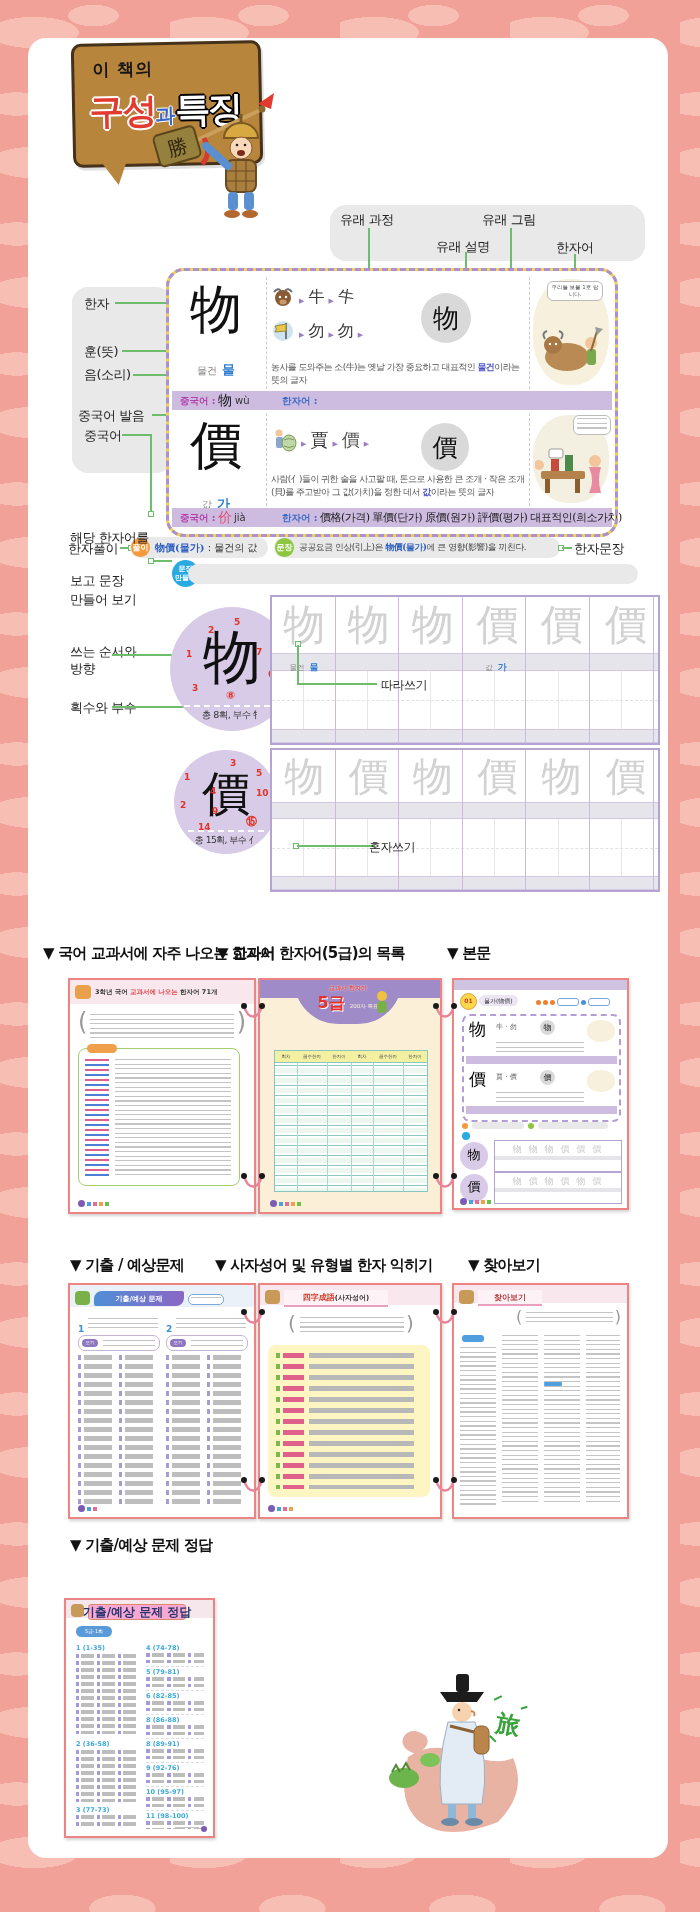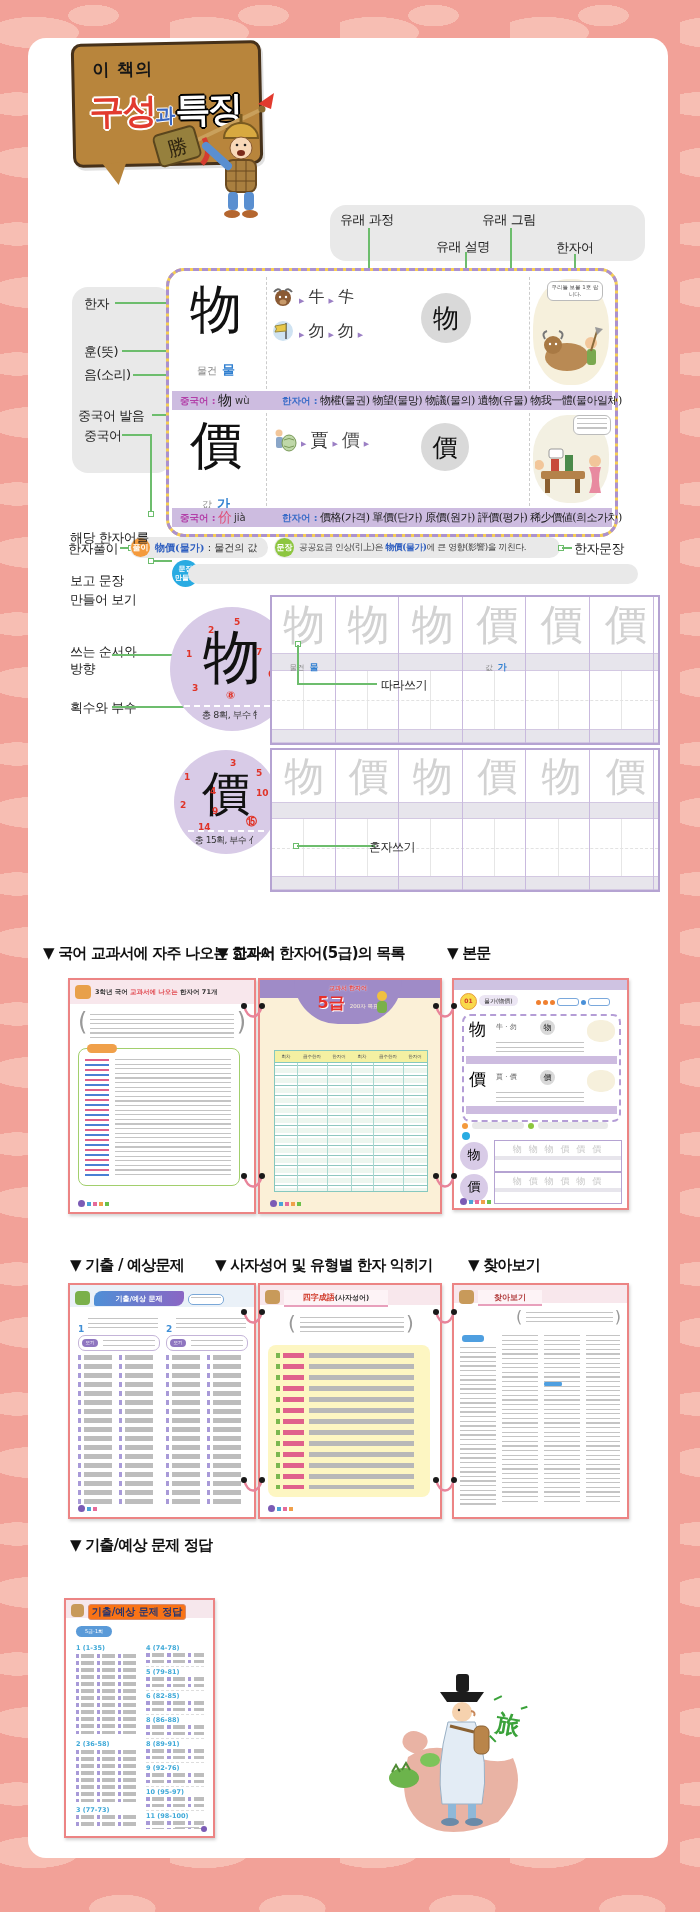--- a/index.html
+++ b/index.html
@@ -194,60 +194,65 @@
           <line x1="15" y1="4" x2="15" y2="20" stroke="#555" stroke-width="1.5"></line>
           <path d="M4,7 L15,5 L15,12 L4,13 q3,-3 0,-6 z" fill="#e8c84a" stroke="#9a8a3a"></path>
         </svg>
       <span class="arr"></span>
       <span class="oldform">勿</span>
       <span class="arr"></span>
       <span class="oldform">勿</span>
       <span class="arr"></span>
     </div>
     <div class="gcircle" style="left:252px;top:22px;width:50px;height:50px;font-size:26px">物</div>
+    <div class="expl" style="left:102px;top:90px;width:252px">
+      <span>농사를 도와주는 소(牛)는 옛날 가장 중요하고 대표적인 </span><span class="hl">물건</span><span>이라는 뜻의 글자</span>
+    </div>
     <div class="blob" style="left:364px;top:8px;width:76px;height:106px">
       <div class="bubble" style="left:14px;top:2px;width:48px">우리들 보물 1호 랍니다.</div>
       <svg style="position:absolute;left:6px;top:34px" width="64" height="66" viewBox="0 0 64 66">
         <ellipse cx="28" cy="44" rx="22" ry="14" fill="#b98a54"></ellipse>
         <circle cx="14" cy="32" r="9" fill="#a87944"></circle>
         <path d="M6,26 q-4,-6 2,-8 M22,26 q4,-6 -2,-8" stroke="#777" stroke-width="2" fill="none"></path>
         <circle cx="11" cy="31" r="1.2" fill="#fff"></circle>
           <circle cx="17" cy="31" r="1.2" fill="#fff"></circle>
         <circle cx="52" cy="30" r="6" fill="#f2c69a"></circle>
         <rect x="48" y="36" width="9" height="16" rx="3" fill="#7aa84f"></rect>
         <line x1="58" y1="18" x2="52" y2="38" stroke="#8a6a3a" stroke-width="2"></line>
         <path d="M56,14 l8,2 -6,6 z" fill="#999"></path>
       </svg>
     </div>
     <div class="band" style="top:120px">
       <span class="cl" style="left:8px">중국어 :</span>
       <span class="serif" style="left:46px;font-size:14px;color:#1a1a1a">物</span>
       <span style="left:63px;font-size:10px;color:#333">wù</span>
       <span class="hjl" style="left:110px">한자어 :</span>
-      <span class="serif" style="left:148px;font-size:11px;color:#1a1a1a;letter-spacing:-0.5px">物權(물권) 物望(물망) 物議(물의) 遺物(유물) 物我一體(물아일체)</span>
     </div>
 
     <div class="bigchar" style="top:146px">價</div>
     <div class="huneum" style="top:222px">
       <span class="hun">값</span> <span class="eum">가</span>
     </div>
     <div class="evorow" style="left:102px;top:156px">
       <svg width="26" height="26" viewBox="0 0 26 26">
           <circle cx="8" cy="6" r="3.5" fill="#f2c69a"></circle>
           <rect x="5" y="10" width="7" height="11" rx="2" fill="#8aa6c8"></rect>
           <ellipse cx="18" cy="16" rx="7" ry="8" fill="#bfd8a8" stroke="#7a9a5a"></ellipse>
           <path d="M13,13 q5,-3 10,0 M13,19 q5,3 10,0" stroke="#7a9a5a" fill="none"></path>
         </svg>
       <span class="arr"></span>
       <span class="oldform" style="font-size:18px">賈</span>
       <span class="arr"></span>
       <span class="oldform" style="font-size:18px;color:#555">價</span>
       <span class="arr"></span>
     </div>
     <div class="gcircle" style="left:252px;top:152px;width:48px;height:48px;font-size:25px">價</div>
+    <div class="expl" style="left:102px;top:202px;width:254px">
+      <span>사람(亻)들이 귀한 술을 사고팔 때, 돈으로 사용한 큰 조개 · 작은 조개(貝)를 주고받아 그 값(가치)을 정한 데서 </span><span class="hl">값</span><span>이라는 뜻의 글자</span>
+    </div>
     <div class="blob" style="left:364px;top:144px;width:76px;height:88px;background:#f3f0e2">
       <div class="bubble" style="left:40px;top:0;width:30px;height:14px">
           <div class="tl-lines" style="width:100%;height:100%"></div>
         </div>
       <svg style="position:absolute;left:2px;top:20px" width="72" height="64" viewBox="0 0 72 64">
         <rect x="6" y="36" width="44" height="8" rx="2" fill="#b4824a"></rect>
         <rect x="10" y="44" width="5" height="14" fill="#8a5f30"></rect>
           <rect x="40" y="44" width="5" height="14" fill="#8a5f30"></rect>
         <path d="M16,24 h8 v12 h-8 z" fill="#c84a3a"></path>
           <path d="M30,20 h8 v16 h-8 z" fill="#4a8a4a"></path>
@@ -255,21 +260,21 @@
         <circle cx="60" cy="26" r="6" fill="#f2c69a"></circle>
           <path d="M54,32 q6,14 0,26 l12,0 q-4,-14 0,-26 z" fill="#e88aa0"></path>
         <circle cx="4" cy="30" r="5" fill="#f2c69a"></circle>
       </svg>
     </div>
     <div class="band" style="top:237px">
       <span class="cl" style="left:8px">중국어 :</span>
       <span class="serif" style="left:46px;font-size:14px;color:#e0507a">价</span>
       <span style="left:62px;font-size:10px;color:#333">jià</span>
       <span class="hjl" style="left:110px">한자어 :</span>
-      <span class="serif" style="left:148px;font-size:11px;color:#1a1a1a;letter-spacing:-0.5px">價格(가격) 單價(단가) 原價(원가) 評價(평가) 稀少價値(희소가치)</span>
+      <span class="serif" style="left:148px;font-size:11px;color:#1a1a1a;letter-spacing:-0.5px">價格(가격) 單價(단가) 原價(원가) 評價(평가) 대표적인(희소가치)</span>
     </div>
   </div>
 
   <div class="lbl" style="left:68px;top:540px">한자풀이</div>
   <div class="glh" style="left:120px;top:547px;width:10px"></div>
     <div class="gsq" style="left:128px;top:545px"></div>
   <div class="pill" style="left:130px;top:537px;width:138px"></div>
   <div class="cbadge" style="left:131px;top:538px;width:19px;height:19px;background:#f49a3c;font-size:8px">풀이</div>
   <div class="abs" style="left:155px;top:541px;font-size:10px;white-space:nowrap">
     <span class="serif" style="font-weight:bold;color:#2f5fc0">物價(물가)</span><span style="color:#333"> : 물건의 값</span>
@@ -600,21 +605,21 @@
       <path d="M4,4 C8,18 18,18 22,4" stroke="#e8849a" stroke-width="2.5" fill="none"></path>
       <circle cx="4" cy="4" r="3" fill="#1a1a1a"></circle>
       <circle cx="22" cy="4" r="3" fill="#1a1a1a"></circle>
     </svg>
 
   <div class="sect" style="left:70px;top:1536px">▼ 기출/예상 문제 정답</div>
 
   <div class="thumb" style="left:64px;top:1598px;width:147px;height:236px">
     <div class="pgband" style="height:18px;background:#f6e7ec"></div>
     <div class="abs" style="left:5px;top:4px;width:13px;height:13px;background:#c89a5a;border-radius:4px"></div>
-    <div class="ribbon" style="left:22px;top:4px;width:96px;height:14px;background:#f97316;border:1.5px solid #d88a6a;border-radius:3px;color:#27356e;font-size:10px">기출/예상 문제 정답</div>
+    <div class="ribbon" style="left:22px;top:4px;width:96px;height:14px;background:#f9a8d4;border:1.5px solid #d88a6a;border-radius:3px;color:#27356e;font-size:12px">기출/예상 문제 정답</div>
     <div class="abs" style="left:10px;top:26px;width:36px;height:11px;background:#5a9ad8;border-radius:6px;color:#fff;font-size:5px;text-align:center;line-height:11px">5급-1회</div>
 
     <div class="s7head" style="left:10px;top:44px">1 (1-35)</div>
     <div class="ans7 abs" style="left:10px;top:54px;width:62px;height:80px"></div>
     <div class="s7head" style="left:10px;top:140px">2 (36-58)</div>
     <div class="ans7 abs" style="left:10px;top:150px;width:62px;height:52px"></div>
     <div class="s7head" style="left:10px;top:206px">3 (77-73)</div>
     <div class="ans7 abs" style="left:10px;top:215px;width:62px;height:14px"></div>
 
     <div class="s7head" style="left:80px;top:44px">4 (74-78)</div>

